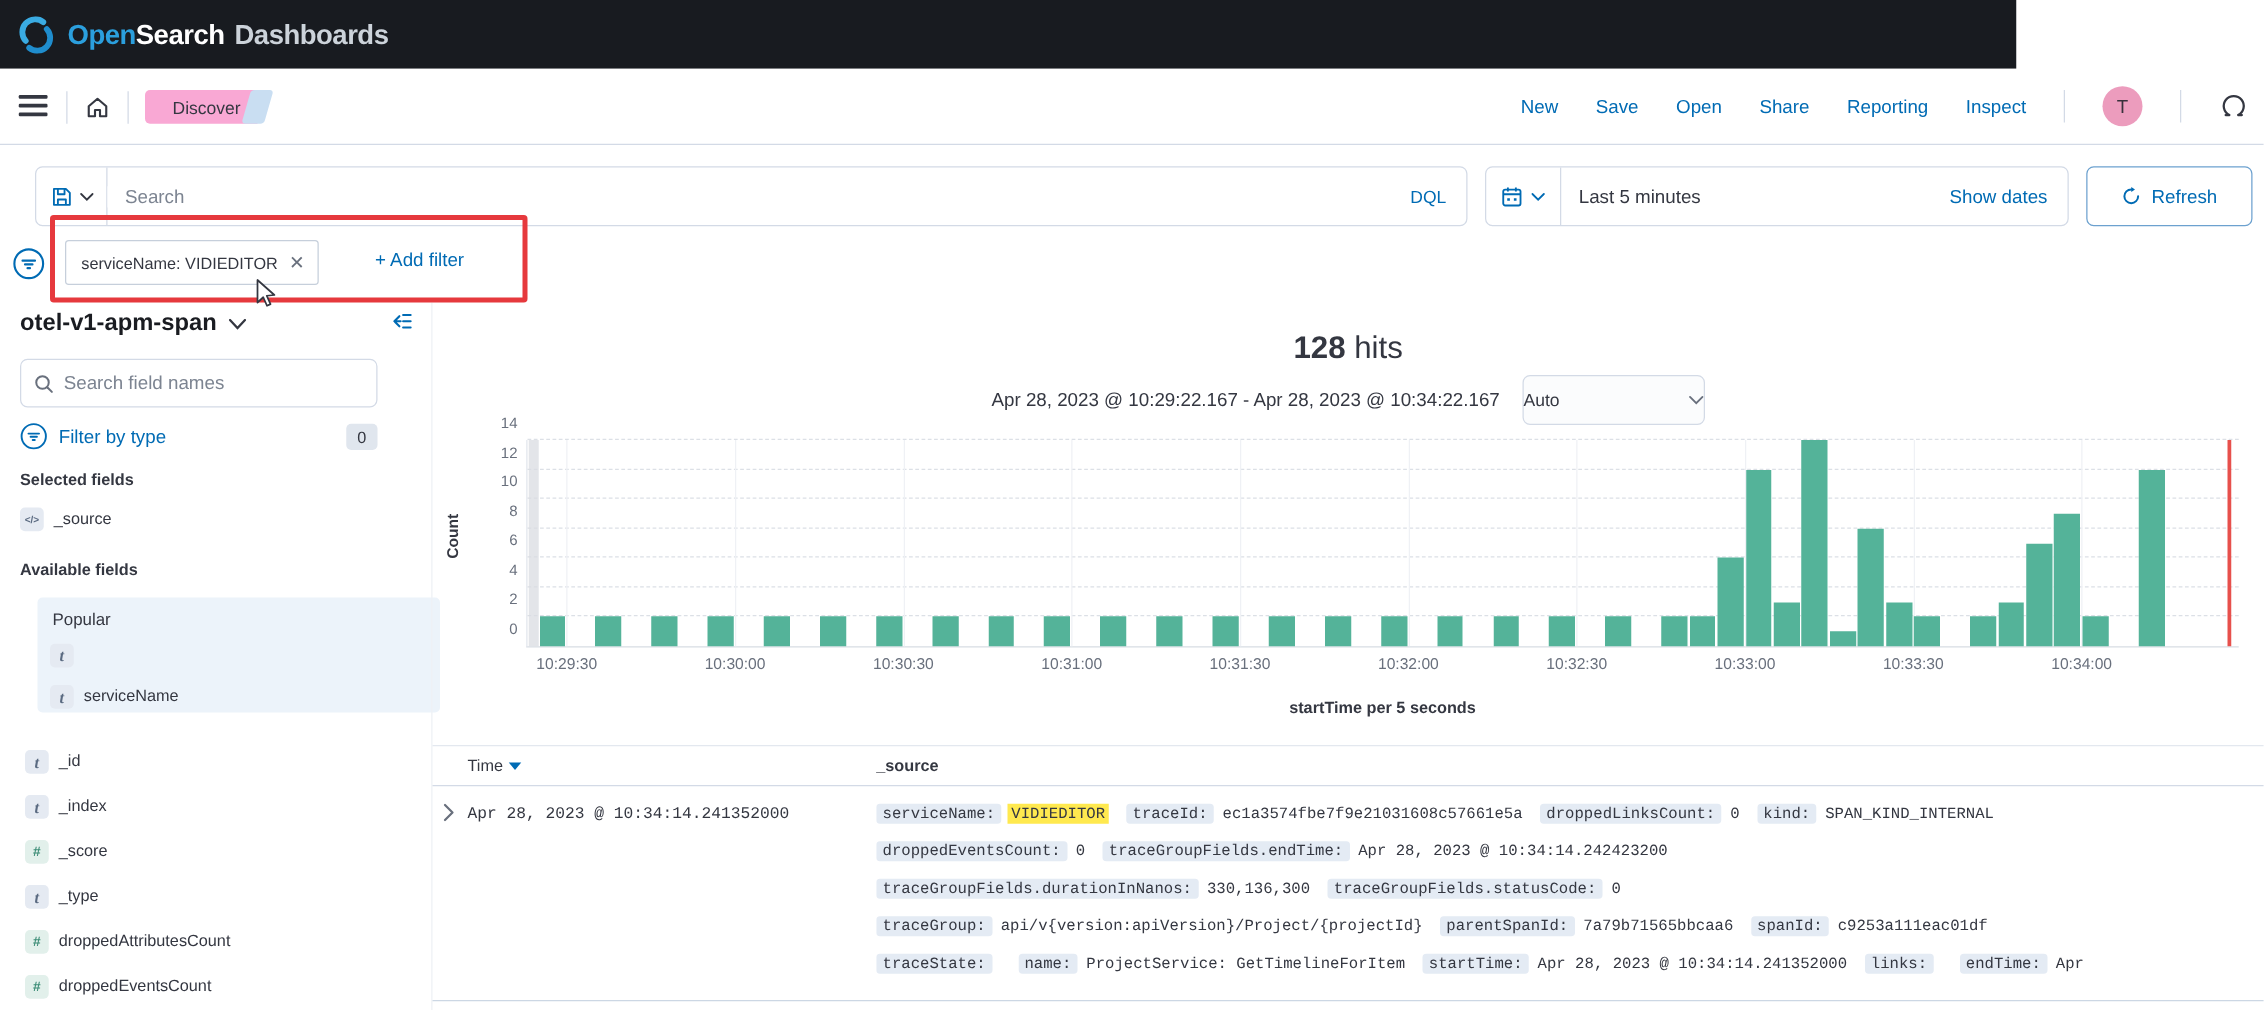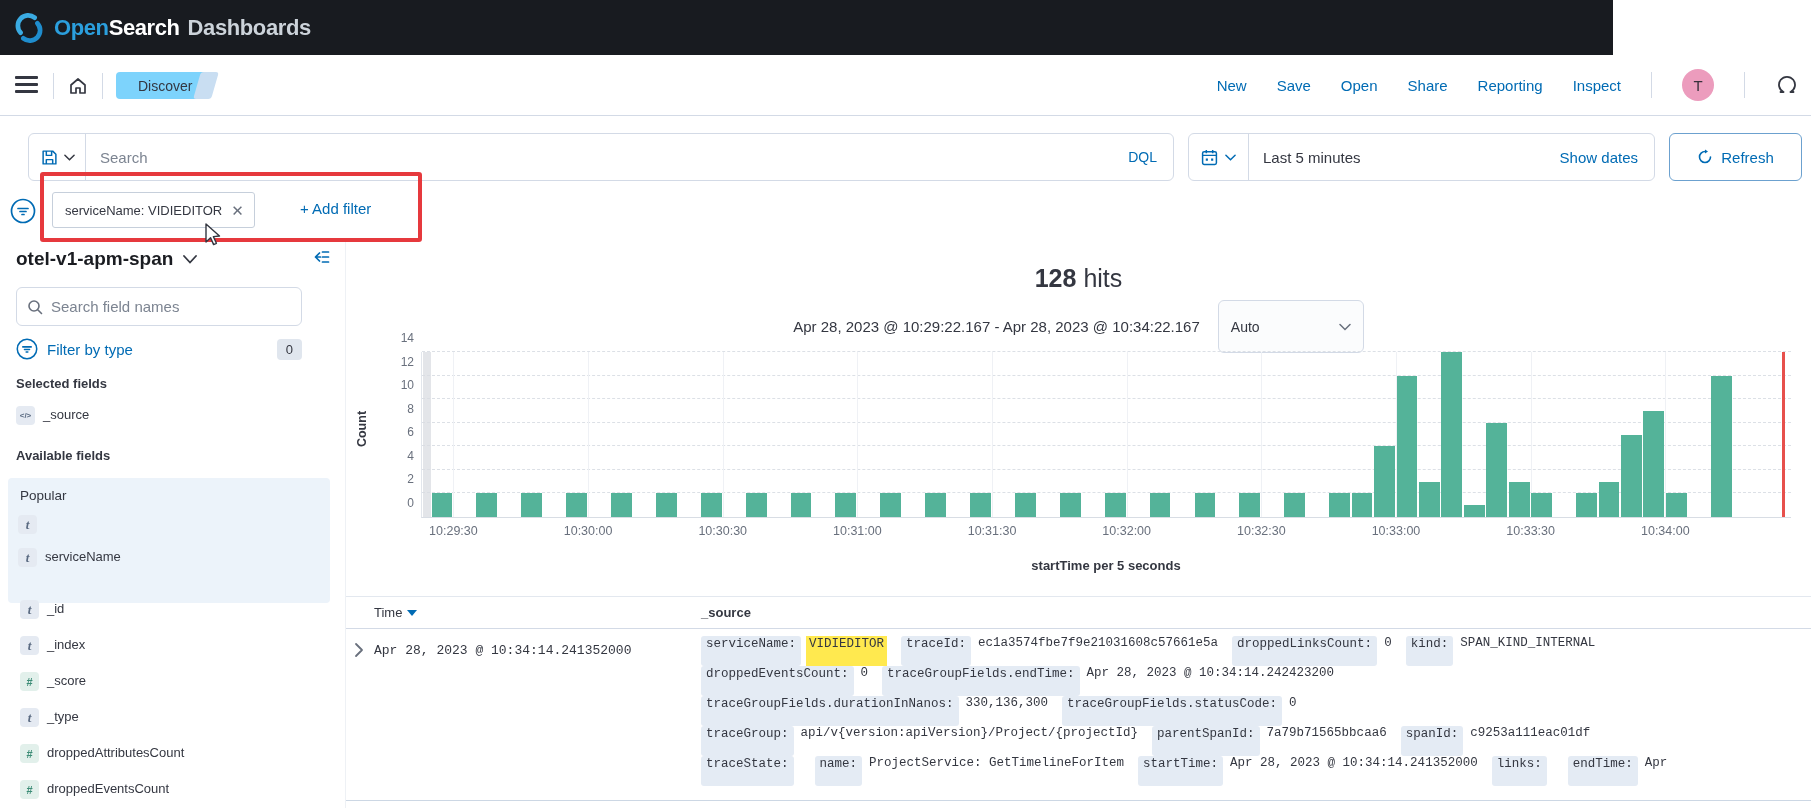--- a/index.html
+++ b/index.html
@@ -12,21 +12,21 @@
   .brand .b-open { color: #2b9fdd; }
   .brand .b-search { color: #ffffff; }
   .brand .b-dash { color: #ccd3da; margin-left: 8px; }
 
   
   .toolbar { position: absolute; left: 0; top: 55px; width: 1811px; height: 61px; background: #fff; border-bottom: 1px solid #d3dae6; }
   .hamburger { position: absolute; left: 15px; top: 21px; width: 23px; height: 17px; display: flex; flex-direction: column; justify-content: space-between; cursor: pointer; }
   .hamburger span { height: 3px; background: #343741; border-radius: 1px; }
   .tdiv { position: absolute; top: 18px; width: 1px; height: 26px; background: #d3dae6; }
   .home-btn { position: absolute; left: 64px; top: 17px; width: 28px; height: 28px; display:flex; align-items:center; justify-content:center; }
-  .chip { position: absolute; left: 116px; top: 17px; height: 27px; background: #7dd3fc; display: flex; align-items: center; padding: 0 14px 0 22px; font-size: 14px; color: #343741; border-radius: 4px 0 0 4px; }
+  .chip { position: absolute; left: 116px; top: 17px; height: 27px; background: #f9a8d4; display: flex; align-items: center; padding: 0 14px 0 22px; font-size: 14px; color: #343741; border-radius: 4px 0 0 4px; }
   .chip::after { content: ""; position: absolute; right: -9px; top: 0; width: 18px; height: 27px; background: #c9def2; transform: skewX(-16deg); border-radius: 3px; }
   .top-nav { position: absolute; right: 12px; top: 0; height: 60px; display: flex; align-items: center; gap: 30px; }
   .top-nav .nav-link { color: #006bb4; font-size: 15px; cursor: pointer; }
   .nav-sep { width: 1px; height: 26px; background: #d3dae6; }
   .avatar { width: 32px; height: 32px; border-radius: 50%; background: #ec9cbd; color: #39313c; font-size: 15px; display: flex; align-items: center; justify-content: center; }
 
   
   .search-row { position: absolute; left: 28px; top: 133px; right: 9px; height: 48px; display: flex; }
   .q-group { display: flex; align-items: center; border: 1px solid #d3dae6; border-radius: 6px; background: #fff; height: 48px; }
   .q-main { flex: 1; }
@@ -60,32 +60,32 @@
   .ftype-row { position: absolute; left: 16px; top: 96px; width: 286px; display: flex; align-items: center; gap: 9px; cursor: pointer; }
   .ftype-row .lbl { color: #006bb4; font-size: 15px; flex: 1; }
   .count-badge { background: #e0e6ee; border-radius: 4px; font-size: 13px; color: #343741; padding: 3px 9px; }
   .side-h { position: absolute; left: 16px; font-size: 13px; font-weight: bold; color: #343741; }
   .field-item { display: flex; align-items: flex-start; gap: 8px; cursor: pointer; }
   .ficon { width: 19px; height: 19px; border-radius: 4px; font-size: 11px; font-weight: bold; display: flex; align-items: center; justify-content: center; flex: none; margin-top: 0px; }
   .ficon.t { background: #e5eaf2; color: #5a6a81; font-style: italic; font-family: "Liberation Serif", serif; font-size: 13px; }
   .ficon.num { background: #e2f0eb; color: #3d8d77; }
   .ficon.src { background: #e5eaf2; color: #5a6a81; font-size: 8px; font-weight: bold; }
   .field-item .flabel { font-size: 13px; color: #343741; line-height: 18px; word-break: break-all; max-width: 170px; }
-  .popular-block { position: absolute; left: 8px; top: 236px; width: 322px; height: 125px; background: #ecf3fa; border-radius: 4px; padding: 10px 8px 8px 10px; }
+  .popular-block { position: absolute; left: 30px; top: 236px; width: 322px; height: 92px; background: #ecf3fa; border-radius: 4px; padding: 10px 8px 8px 10px; }
   .popular-title { font-size: 13.5px; color: #343741; margin-bottom: 12px; margin-left: 2px; }
   .pop-list { display: flex; flex-direction: column; gap: 14px; }
   .avail-list { position: absolute; left: 20px; top: 358px; display: flex; flex-direction: column; gap: 17px; }
 
   
   .main { position: absolute; left: 345px; top: 242px; right: 0; bottom: 0; border-left: 1px solid #eef1f5; }
   .hits-line { position: absolute; top: 22px; left: 0; right: 0; text-align: center; font-size: 25px; }
   .hits-line .n { font-weight: bold; }
   .sub-line { position: absolute; top: 58px; left: 0; right: 0; display: flex; align-items: center; justify-content: center; gap: 18px; }
   .sub-line .rng { font-size: 15px; color: #343741; }
-  .interval-select { width: 146px; height: 53px; border: 1px solid #d3dae6; border-radius: 6px; background: #fbfcfd; display: flex; align-items: center; padding: 0 12px; font-size: 14px; cursor: pointer; }
+  .interval-select { width: 146px; height: 40px; border: 1px solid #d3dae6; border-radius: 6px; background: #fbfcfd; display: flex; align-items: center; padding: 0 0; font-size: 14px; cursor: pointer; }
   .interval-select .val { flex: 1; }
 
   
   .count-label { position: absolute; left: -2px; top: 180px; transform: rotate(-90deg); font-size: 12.5px; font-weight: bold; color: #343741; }
   .plot { position: absolute; left: 75px; top: 110px; width: 1370px; height: 166px; border-left: 1px solid #e2e6ec; border-bottom: 1px solid #d8dde4; }
   .hgrid { position: absolute; left: 0; right: 0; height: 0; border-top: 1px dashed #dcе0e6; border-top: 1px dashed #dce0e6; }
   .vgrid { position: absolute; top: 0; bottom: 0; width: 1px; background: #eff1f5; }
   .ylab { position: absolute; left: -36px; width: 28px; text-align: right; font-size: 12px; color: #69707d; transform: translateY(-50%); }
   .xlab { position: absolute; top: 100%; margin-top: 7px; transform: translateX(-50%); font-size: 12.5px; color: #69707d; white-space: nowrap; }
   .bar { position: absolute; bottom: 0; background: #54b399; }
@@ -94,21 +94,21 @@
   .xaxis-title { position: absolute; top: 316px; left: 75px; width: 1370px; text-align: center; font-size: 13px; font-weight: bold; color: #343741; }
 
   
   .tbl-head { position: absolute; left: 0; right: 0; top: 354px; height: 33px; border-top: 1px solid #e3e8ef; border-bottom: 1px solid #d3dae6; }
   .th-time { position: absolute; left: 28px; top: 8px; font-size: 13px; font-weight: normal; display: flex; align-items: center; gap: 5px; cursor: pointer; }
   .sort-caret { width: 0; height: 0; border-left: 5px solid transparent; border-right: 5px solid transparent; border-top: 6px solid #006bb4; }
   .th-src { position: absolute; left: 355px; top: 8px; font-size: 13px; font-weight: bold; }
   .row-expand { position: absolute; left: 5px; top: 400px; cursor: pointer; }
   .row-time { position: absolute; left: 28px; top: 401px; font-family: "Liberation Mono", "DejaVu Sans Mono", monospace; font-size: 13px; color: #343741; white-space: nowrap; }
   .src-block { position: absolute; left: 355px; top: 394px; right: 10px; overflow: hidden; }
-  .src-line { white-space: nowrap; height: 30px; display: flex; overflow: hidden; }
+  .src-line { white-space: nowrap; height: 30px; display: flex; align-items: center; overflow: hidden; }
   .kbadge { background: #e4ebf4; border-radius: 3px; padding: 1px 5px; font-family: "Liberation Mono", "DejaVu Sans Mono", monospace; font-size: 12.5px; color: #343741; flex: none; }
   .kval { font-family: "Liberation Mono", "DejaVu Sans Mono", monospace; font-size: 12.5px; color: #343741; margin: 0 14px 0 7px; flex: none; }
   .kval.hl { background: #ffe94f; padding: 1px 3px; margin-left: 5px; }
   .bottom-div { position: absolute; left: 0; right: 0; top: 558px; height: 1px; background: #ccd7e4; }
 </style>
 </head>
 <body>
 
 <div class="banner">
   <svg width="30" height="30" viewBox="0 0 32 32">

